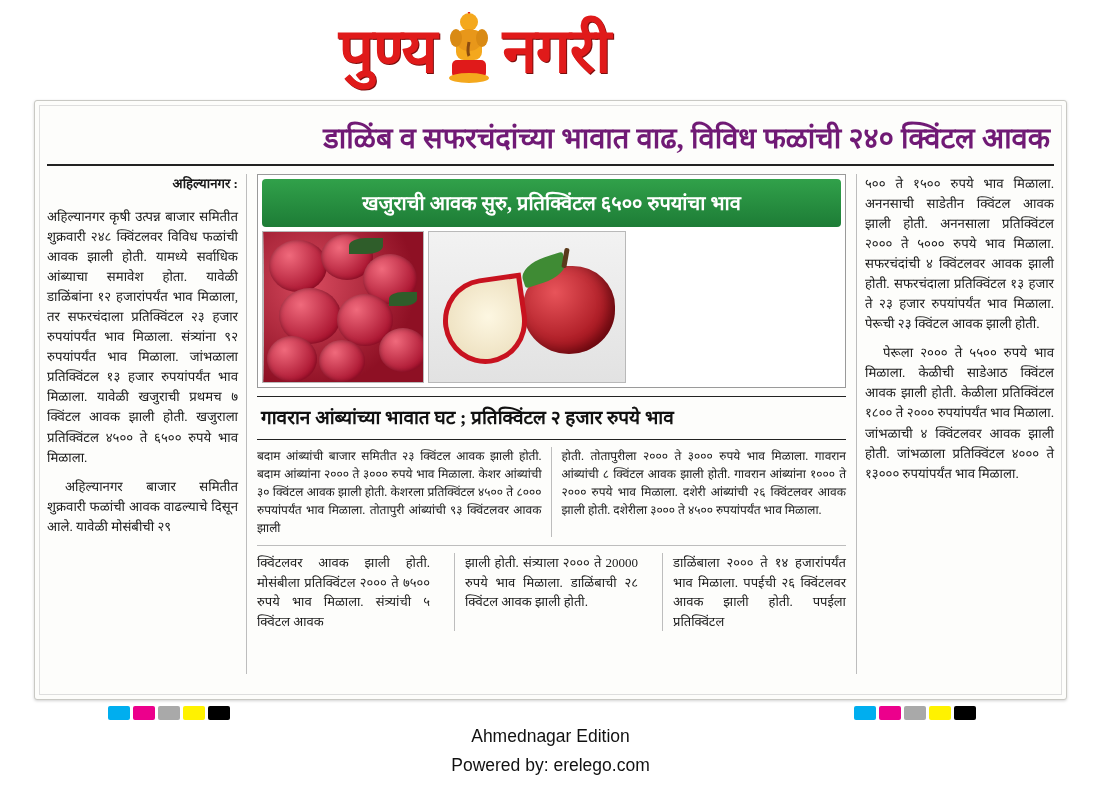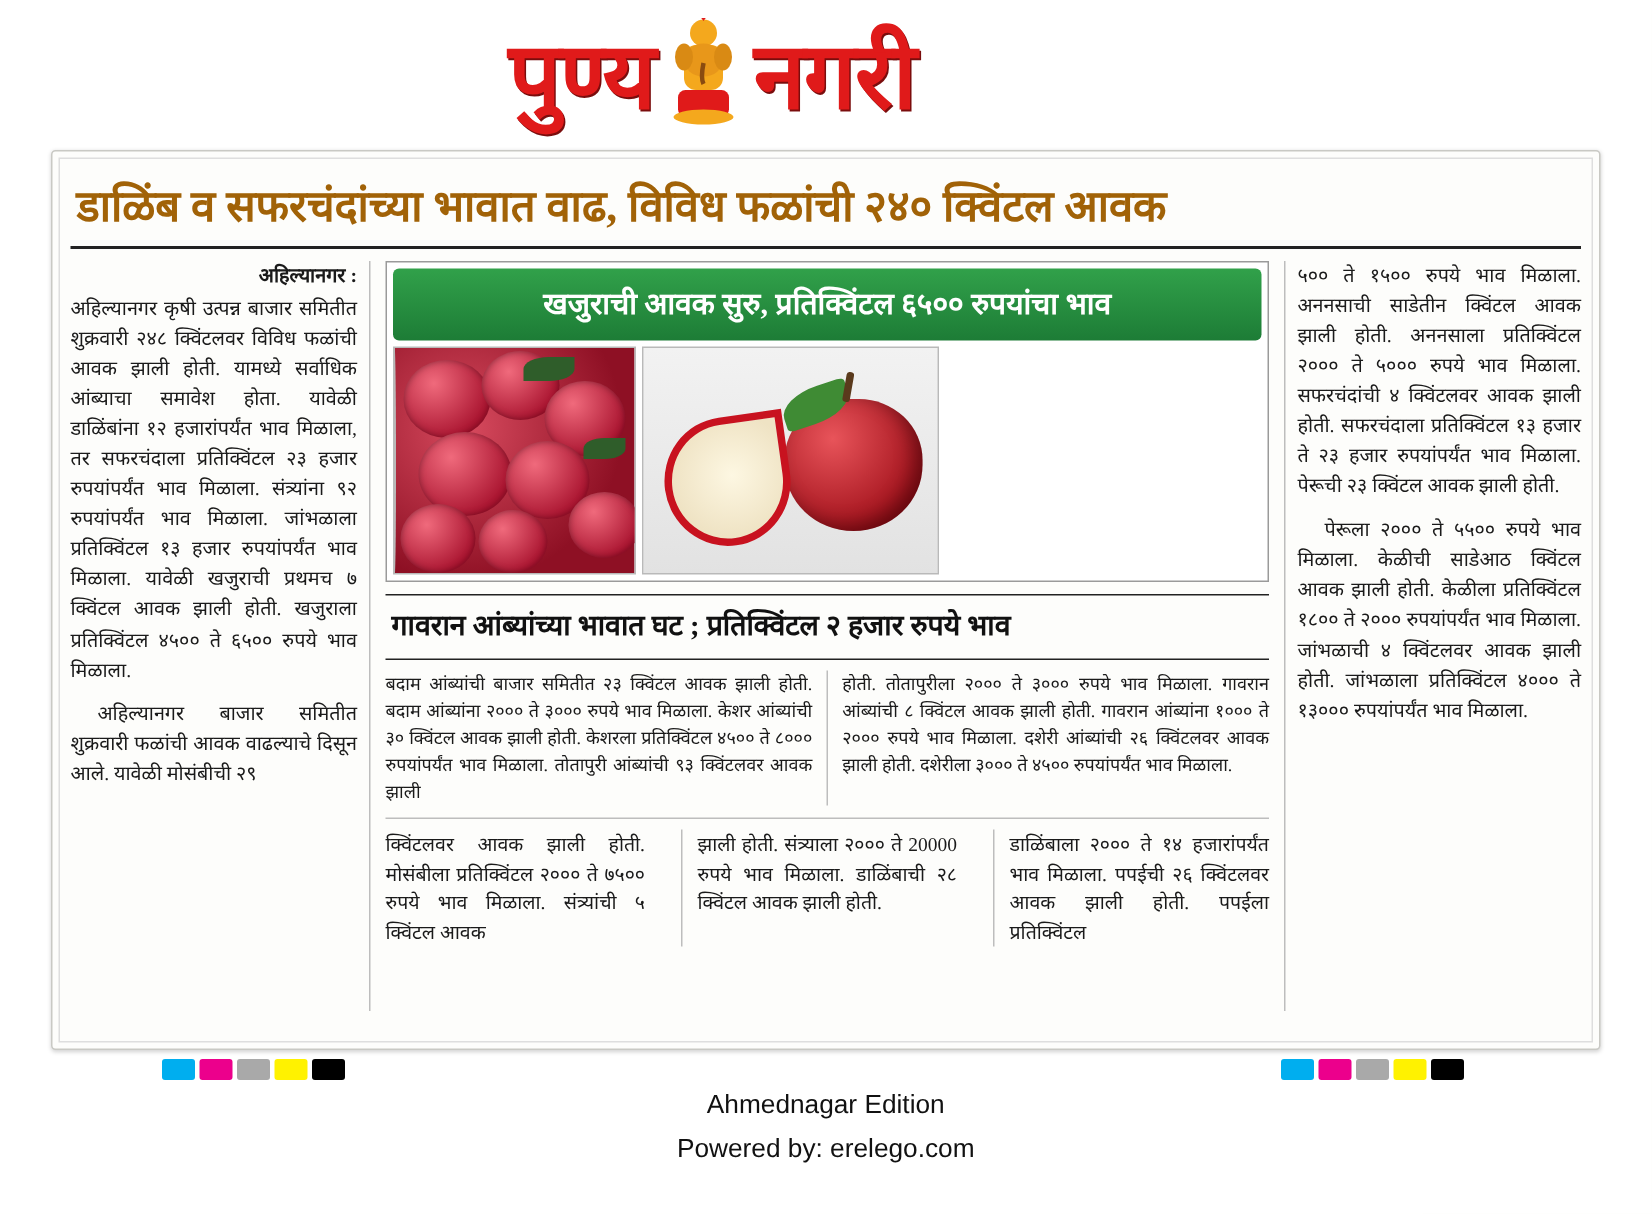--- a/index.html
+++ b/index.html
@@ -66,22 +66,22 @@
     position: absolute;
     left: 4px; right: 4px; top: 4px; bottom: 4px;
     border: 1px solid #dedede;
     pointer-events: none;
   }
 
   .headline {
     font-family: "Liberation Serif", serif;
     font-size: 29px;
     font-weight: bold;
-    color: #a16207;
-    text-align: left;
+    color: #701a75;
+    text-align: right;
     padding: 10px 4px 8px 4px;
     line-height: 1.2;
     border-bottom: 2px solid #222;
     margin-bottom: 8px;
   }
 
   .body-grid {
     display: flex;
     gap: 10px;
     height: 500px;
@@ -107,21 +107,21 @@
     width: 198px;
     border-left: 1px solid #bdbdbd;
     padding-left: 8px;
     box-sizing: border-box;
   }
 
   .dateline {
     font-weight: bold;
     text-align: right;
     display: block;
-    margin-bottom: 2px;
+    margin-bottom: 13px;
   }
   .para { margin: 0 0 9px 0; }
   .para.indent { text-indent: 18px; }
 
   
   .feature {
     border: 1px solid #9a9a9a;
     background: #fff;
     padding: 0;
     margin-bottom: 8px;

